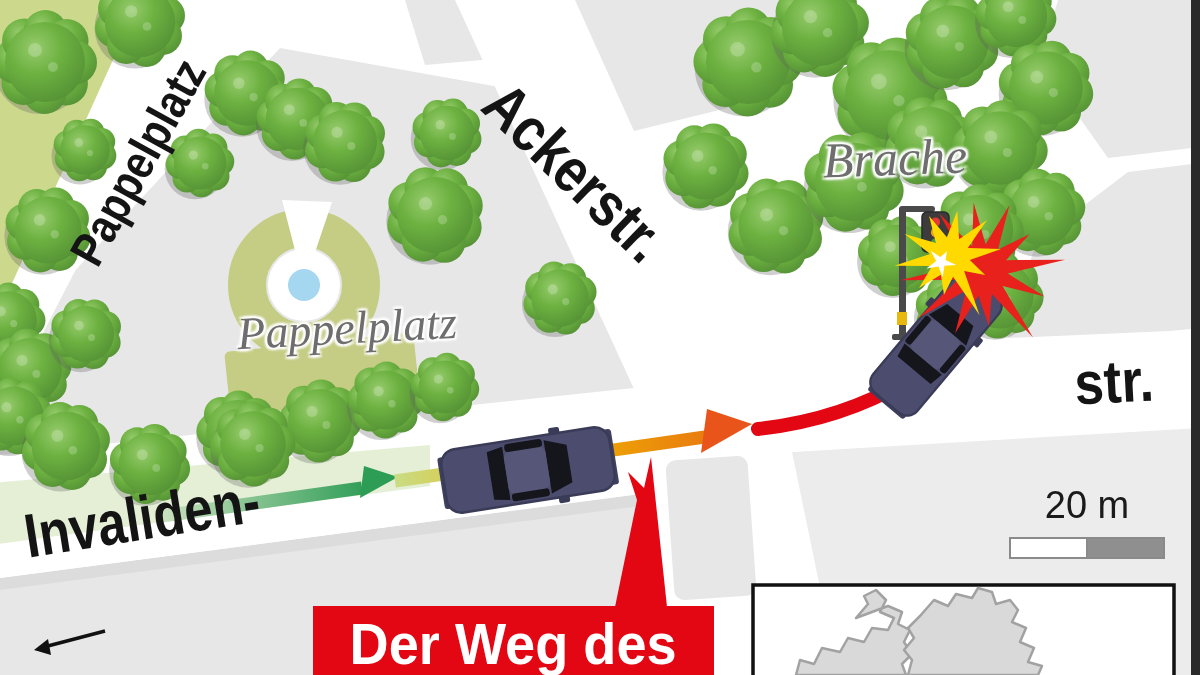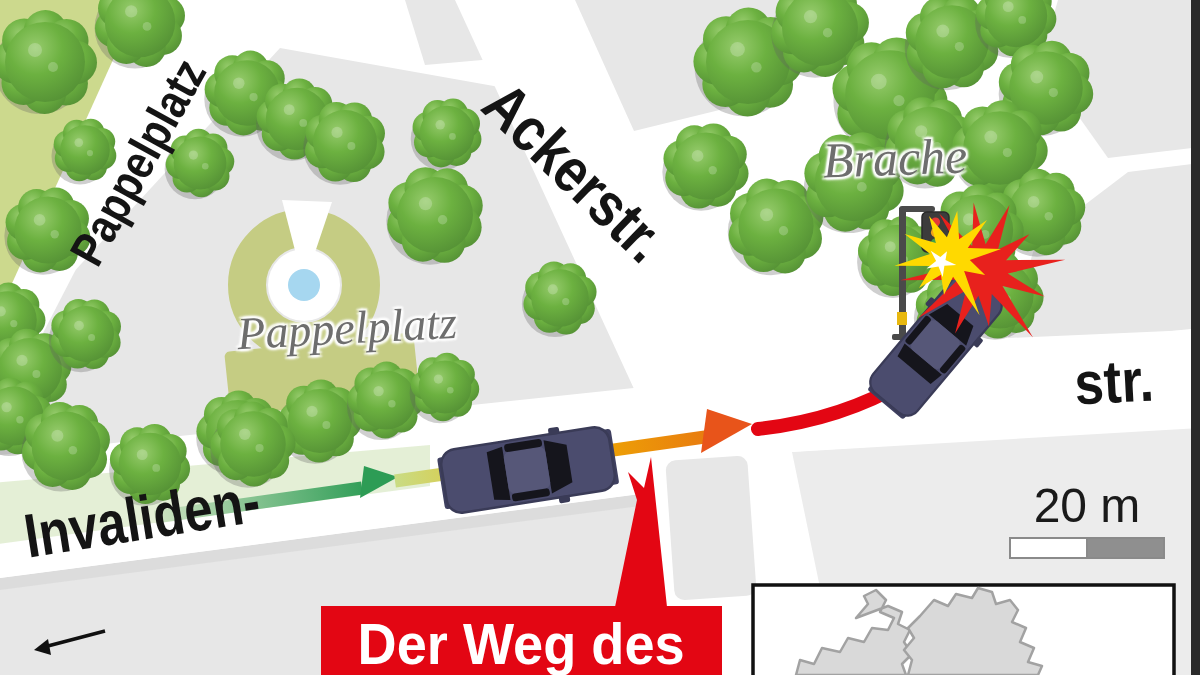--- a/index.html
+++ b/index.html
@@ -15,23 +15,23 @@
   .lbl{position:absolute;white-space:nowrap;color:#141414;font-weight:bold;}
   .street{font-family:"Liberation Sans",sans-serif;}
   .place{font-family:"Liberation Serif",serif;font-style:italic;font-weight:normal;color:var(--label-gray);
          text-shadow:0 0 5px #fff,0 0 5px #fff,2px 2px 2px #fff,-2px -2px 2px #fff,2px -2px 2px #fff,-2px 2px 2px #fff;}
   #lbl-pappel-street{left:138px;top:162px;font-size:48px;transform:translate(-50%,-50%) rotate(-61deg) scaleX(.85);}
   #lbl-acker{left:575px;top:172px;font-size:62px;transform:translate(-50%,-50%) rotate(44deg) scaleX(.85);}
   #lbl-invaliden{left:142px;top:518px;font-size:62px;transform:translate(-50%,-50%) rotate(-9deg) scaleX(.82);}
   #lbl-str{left:1114px;top:382px;font-size:60px;transform:translate(-50%,-50%) rotate(-3deg) scaleX(.88);}
   #lbl-park{left:347px;top:328px;font-size:46px;transform:translate(-50%,-50%) rotate(-3deg);}
   #lbl-brache{left:895px;top:158px;font-size:50px;transform:translate(-50%,-50%) rotate(-2deg);}
-  #lbl-scale{left:1087px;top:505px;font-size:48px;font-weight:normal;transform:translate(-50%,-50%);color:#1a1a1a;text-align:right;}
+  #lbl-scale{left:1087px;top:505px;font-size:38px;font-weight:normal;transform:translate(-50%,-50%);color:#1a1a1a;text-align:right;}
   #callout-banner{position:absolute;left:313px;top:606px;width:401px;height:69px;background:var(--accent-red);
-                  display:flex;align-items:flex-start;justify-content:center;margin-left:8px;}
+                  display:flex;align-items:flex-start;justify-content:center;}
   #callout-banner .txt{color:#fff;font-size:57px;font-weight:bold;margin-top:5px;transform:scaleX(.95);}
 </style>
 </head>
 <body>
 
 <div id="stage">
 
 <svg id="map-svg" width="1200" height="675" viewBox="0 0 1200 675">
   <defs>
     <radialGradient id="treeGrad" cx="38%" cy="32%" r="75%">

